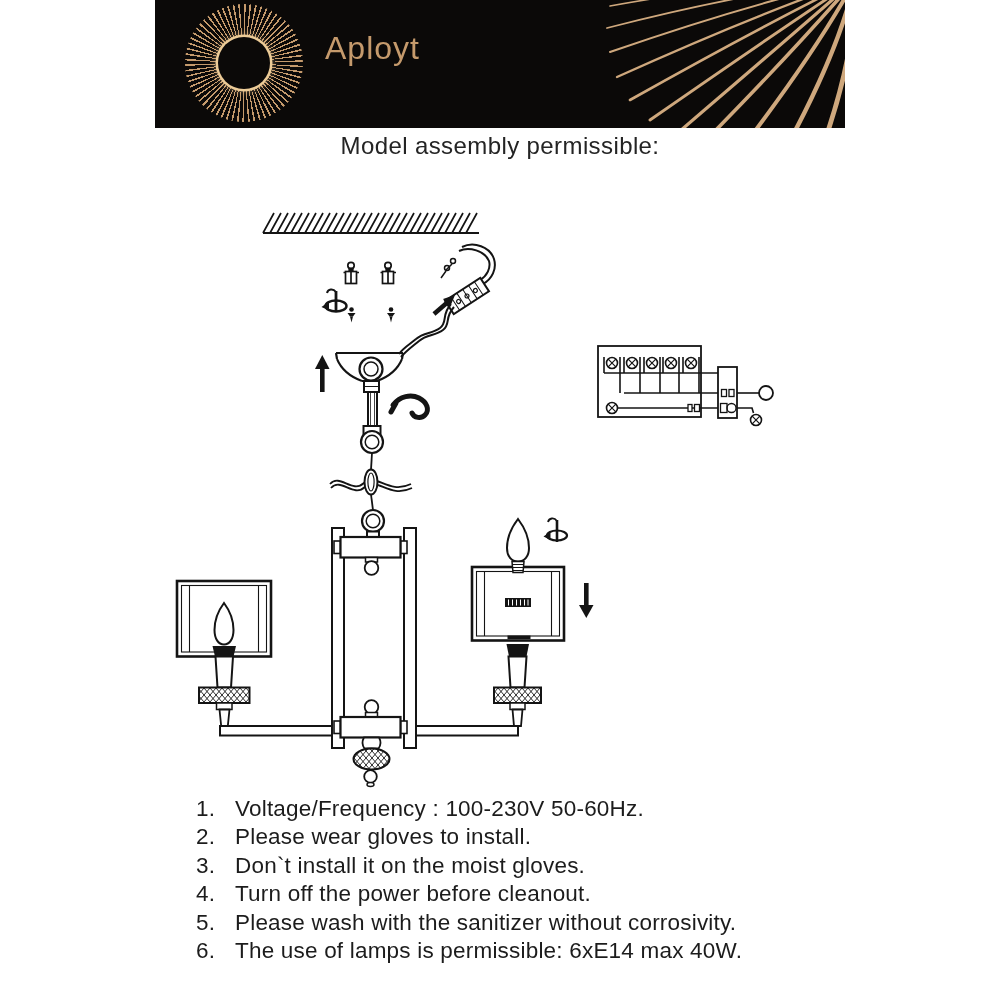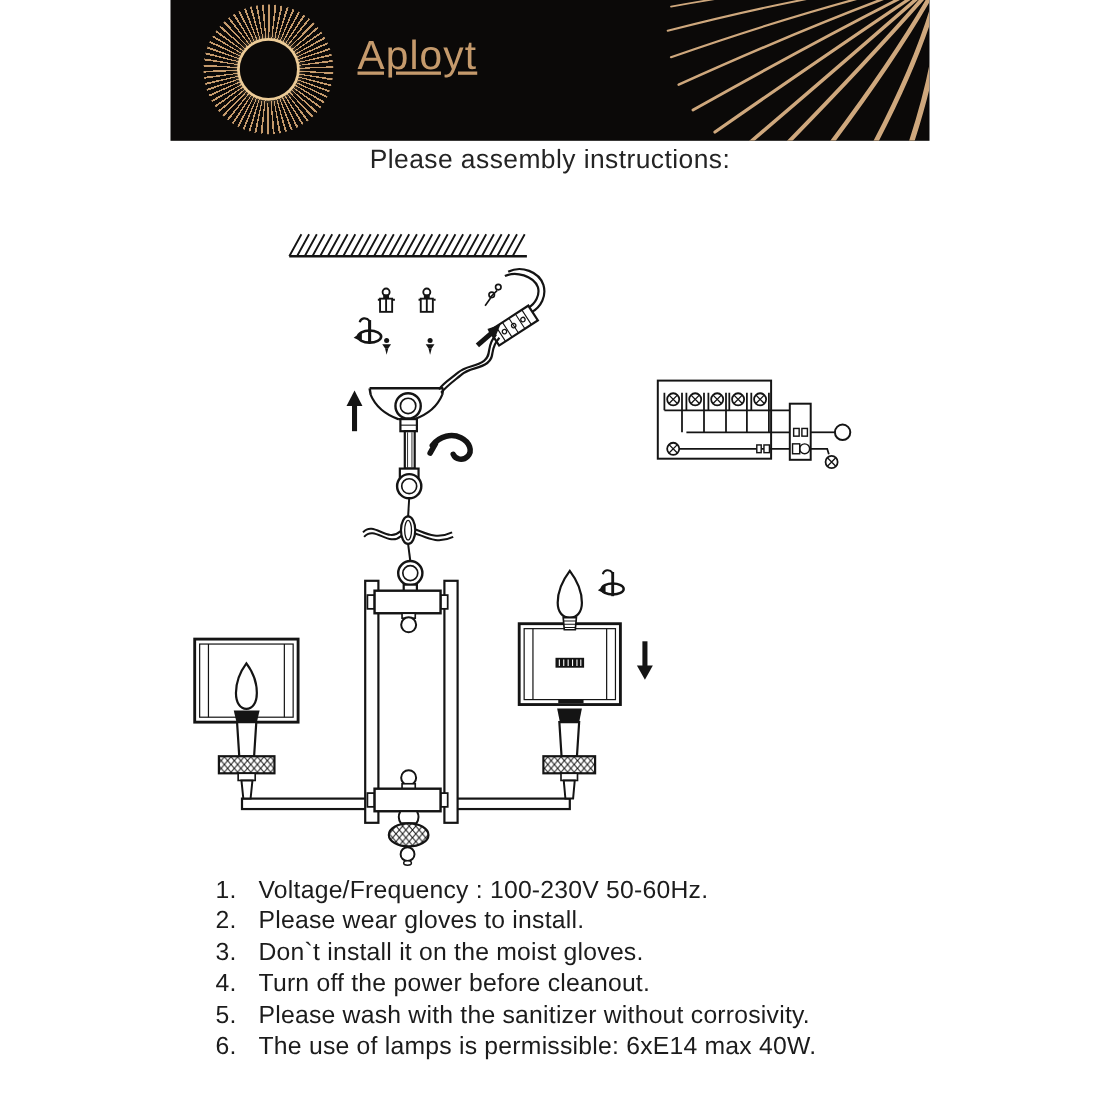--- a/index.html
+++ b/index.html
@@ -5,21 +5,21 @@
   html,body{margin:0;padding:0;background:#fff;}
   body{width:1000px;height:1000px;position:relative;font-family:"Liberation Sans",sans-serif;overflow:hidden;}
   .page{position:absolute;inset:0;background:#fff;}
 
   
   .banner{position:absolute;left:155px;top:0;width:690px;height:128px;background:#0b0908;overflow:hidden;}
   .sunburst{position:absolute;left:30px;top:4px;width:118px;height:118px;border-radius:50%;
     background:repeating-conic-gradient(#c59a6c 0deg 1.7deg,#0b0908 1.7deg 5.45deg);}
   .sunburst::after{content:"";position:absolute;inset:33px;border-radius:50%;background:#0b0908;
     box-shadow:0 0 0 2.5px #eccb97,0 0 8px 2px rgba(236,203,151,.55);}
-  .brand{position:absolute;left:170px;top:30px;font-size:37px;letter-spacing:1px;color:#c59a6c;font-weight:400;text-decoration:underline;}
+  .brand{position:absolute;left:170px;top:30px;font-size:32px;letter-spacing:1px;color:#c59a6c;font-weight:400;}
   .fan{position:absolute;right:0;top:0;}
 
   
   .title-block{position:absolute;left:0;top:131px;width:1000px;text-align:center;color:#242424;}
   .title-line{font-size:24px;line-height:30px;letter-spacing:.4px;}
 
   
   .diagram{position:absolute;left:0;top:205px;}
 
   
@@ -47,21 +47,21 @@
         <path d="M280,-20 Q208,43 105,131" stroke-width="3.2"></path>
         <path d="M280,-20 Q226,43 140,131" stroke-width="3.6"></path>
         <path d="M280,-20 Q246,43 180,131" stroke-width="4"></path>
         <path d="M280,-20 Q266,43 220,131" stroke-width="4.4"></path>
         <path d="M280,-20 Q282,43 253,131" stroke-width="4.8"></path>
       </g>
     </svg>
   </header>
 
   <div class="title-block">
-    <div class="title-line">Please assembly instructions:</div>
+    <div class="title-line">Model assembly permissible:</div>
   </div>
 
   <svg class="diagram" width="1000" height="590" viewBox="0 0 1000 590">
     <defs>
       <pattern id="knurl" width="6" height="7" patternUnits="userSpaceOnUse">
         <rect width="6" height="7" fill="#fff"></rect>
         <path d="M0,7 L6,0 M0,0 L6,7" stroke="#141414" stroke-width="0.9" fill="none"></path>
       </pattern>
     </defs>
     <g stroke="#141414" fill="none" stroke-width="2">

